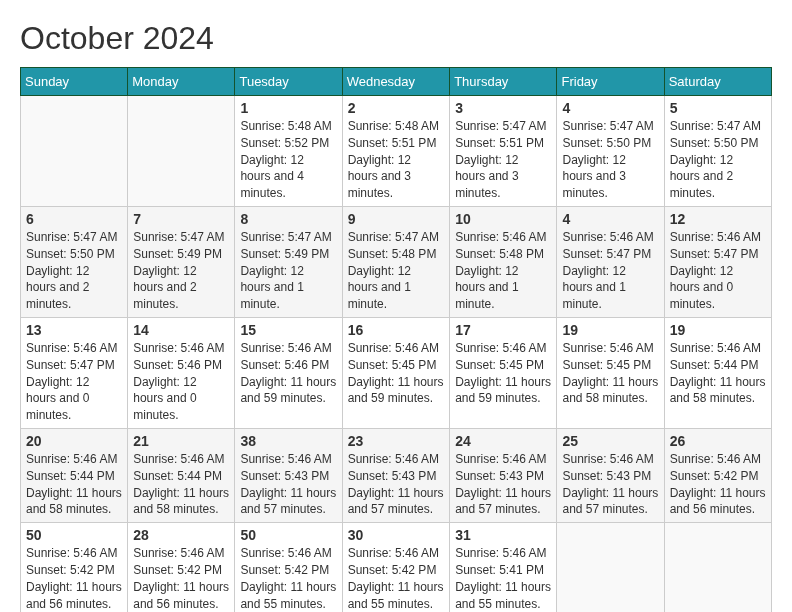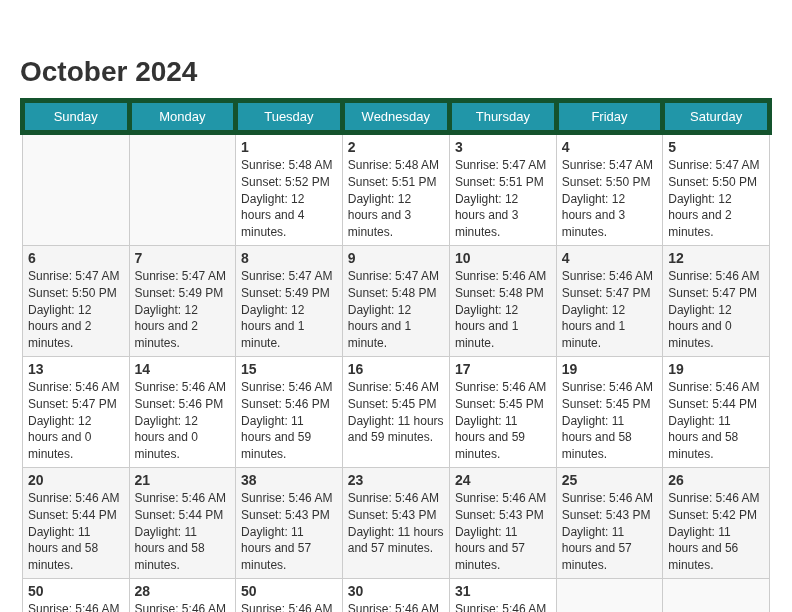--- a/index.html
+++ b/index.html
@@ -22,42 +22,41 @@
     }
     .logo-icon {
       width: 32px;
       height: 32px;
       margin-right: 4px;
     }
     .title-block {
       text-align: right;
     }
     .month-title {
-      font-size: 28px;
-      font-weight: 700;
+      font-size: 32px;
+      font-weight: 400;
       color: #333;
-      margin-top: 36px;
     }
     .location {
       font-size: 16px;
       color: #555;
     }
     .calendar {
       width: 100%;
       border-collapse: collapse;
       font-size: 11px;
     }
     .calendar th {
       background: #2196a8;
       color: #fff;
       padding: 6px 4px;
-      text-align: center;
+      text-align: left;
       font-size: 13px;
       font-weight: normal;
-      border: 5px solid #14532d;
+      border: 1px solid #14532d;
     }
     .calendar td {
       border: 1px solid #ccc;
       vertical-align: top;
       padding: 4px 5px;
       width: 108px;
       min-height: 80px;
       background: #fff;
     }
     .calendar tr:nth-child(even) td {

